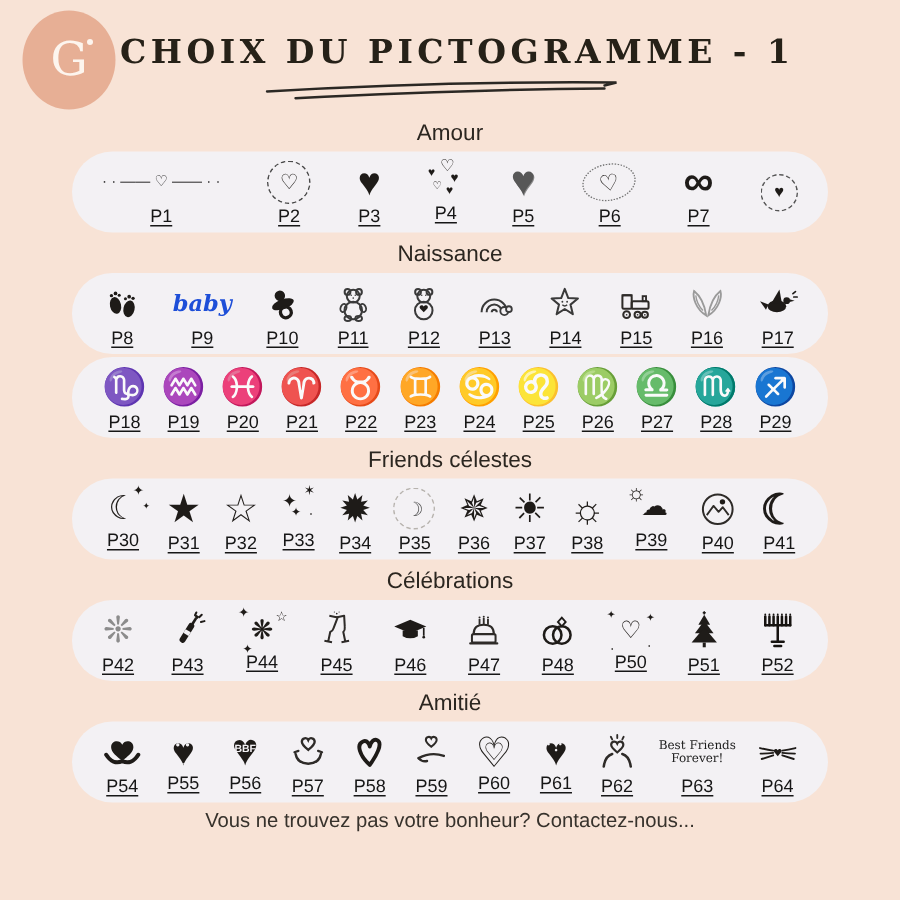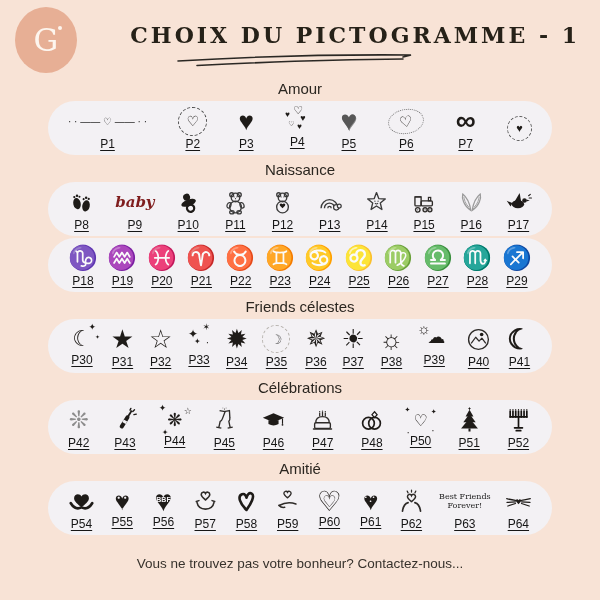--- a/index.html
+++ b/index.html
@@ -4,32 +4,32 @@
 <style>
   html,body{margin:0;padding:0}
   .page{width:600px;height:600px;background:#f8e3d6;overflow:hidden;position:relative;
         font-family:"Liberation Sans",sans-serif;color:#231f1b}
   
   .header{position:relative;height:74px}
   .logo{position:absolute;left:15px;top:7px;width:62px;height:66px;border-radius:50%;
         background:#e7af95;display:flex;align-items:center;justify-content:center}
   .logo-letter{font-family:"DejaVu Serif",serif;color:#fdf5ee;font-size:31px;line-height:1}
   .logo-dot{position:absolute;right:15px;top:19px;width:4px;height:4px;border-radius:50%;background:#fdf5ee}
-  .title{margin-left:80px;margin-right:20px;text-align:right;padding-top:22px;
+  .title{margin-left:80px;margin-right:20px;text-align:left;padding-top:22px;
          font-family:"DejaVu Serif",serif;font-weight:bold;font-size:22px;letter-spacing:3px;color:#262118;white-space:nowrap}
   .swoosh{position:absolute;left:175px;top:50px;width:245px;height:18px}
   
   .sec-title{text-align:center;font-size:15px;margin:6px 0 4px;color:#2b2620}
   .pill{width:504px;height:54px;margin:0 auto;background:#f3f1f4;border-radius:30px;
         display:flex;align-items:center;justify-content:space-between;padding:0 20px;box-sizing:border-box}
   .section{margin-bottom:2px}
   .item{display:flex;flex-direction:column;align-items:center;justify-content:center}
   .ibox{height:31px;display:flex;align-items:center;justify-content:center;color:#1e1b18;position:relative}
   .plabel{font-size:12px;color:#161616;text-decoration:underline;text-underline-offset:2px;cursor:pointer}
-  .footer{text-align:center;font-size:13.5px;color:#37322c;margin-top:21px}
+  .footer{text-align:center;font-size:13.5px;color:#37322c;margin-top:4px}
   
   .g11{font-size:11px}.g13{font-size:13px}.g14{font-size:14px}.g15{font-size:15px}.g16{font-size:16px}.g22{font-size:22px}.g24{font-size:24px}.g26{font-size:26px}.g28{font-size:28px}.g30{font-size:30px}
   .b{font-weight:bold}.zod{color:#474747}.gray{color:#8c8c8c}.tex{color:#575757;text-shadow:.5px .5px 0 #8a8a8a}
   .lineheart{font-size:10px;white-space:nowrap;color:#2a2a2a}
   .ring{width:27px;height:27px;border:1.3px dashed #4a4a4a;border-radius:50%;display:flex;align-items:center;justify-content:center}
   .ringsm{width:23px;height:23px;border:1.2px dashed #555;border-radius:50%;display:flex;align-items:center;justify-content:center}
   .ringlt{width:26px;height:26px;border:1.2px dashed #b7b3ae;border-radius:50%;display:flex;align-items:center;justify-content:center;color:#555}
   .doval{width:34px;height:23px;border:1.3px dotted #777;border-radius:50%;display:flex;align-items:center;justify-content:center;transform:rotate(-10deg)}
   .rel24{width:24px;height:28px}.rel26{width:26px;height:28px}.rel28{width:28px;height:28px}.rel30{width:32px;height:28px}
   .sc1{position:absolute;left:0;top:3px;font-size:8px}.sc2{position:absolute;left:8px;top:-3px;font-size:11px}
@@ -43,21 +43,21 @@
   .fw2{position:absolute;right:-3px;top:0;font-size:9px}.fw3{position:absolute;left:1px;bottom:-3px;font-size:8px}
   .mh{position:absolute;right:-7px;top:-5px;font-size:7px}
   .o1{position:absolute;left:-3px;top:0;font-size:7px}.o2{position:absolute;right:-3px;top:2px;font-size:7px}
   .o3{position:absolute;left:-1px;bottom:0;font-size:10px;line-height:2px}.o4{position:absolute;right:-1px;bottom:2px;font-size:10px;line-height:2px}
   .eyes{position:absolute;top:7px;left:50%;transform:translateX(-50%);color:#f3f1f4;font-size:5px;letter-spacing:1px}
   .smile{position:absolute;top:10px;left:50%;transform:translateX(-50%);color:#f3f1f4;font-size:9px}
   .bbf{position:absolute;top:9px;left:50%;transform:translateX(-50%);color:#f3f1f4;font-size:7px;font-weight:bold}
   .inner{position:absolute;top:54%;left:50%;transform:translate(-50%,-52%);font-size:16px}
   .wd1{position:absolute;top:7px;left:50%;transform:translateX(-50%);color:#f3f1f4;font-size:6px;letter-spacing:2px}
   .wd2{position:absolute;top:11px;left:50%;transform:translateX(-50%);color:#f3f1f4;font-size:6px}
-  .script{font-family:"DejaVu Serif",serif;font-style:italic;font-weight:bold;font-size:15px;color:#7f1d1d}
+  .script{font-family:"DejaVu Serif",serif;font-style:italic;font-weight:bold;font-size:15px;color:#1d4ed8}
   .arabic{font-size:12px;font-weight:bold;color:#1c1c1c}
   .bfftxt{font-family:"DejaVu Serif",serif;font-size:8px;line-height:1.15;white-space:pre-line;text-align:center;color:#1c1c1c}
   .sym{width:27px;height:27px;display:block}
 </style>
 </head>
 <body>
 
 <svg width="0" height="0" style="position:absolute" aria-hidden="true">
   <defs>
     <symbol id="footprints" viewBox="0 0 24 24">

